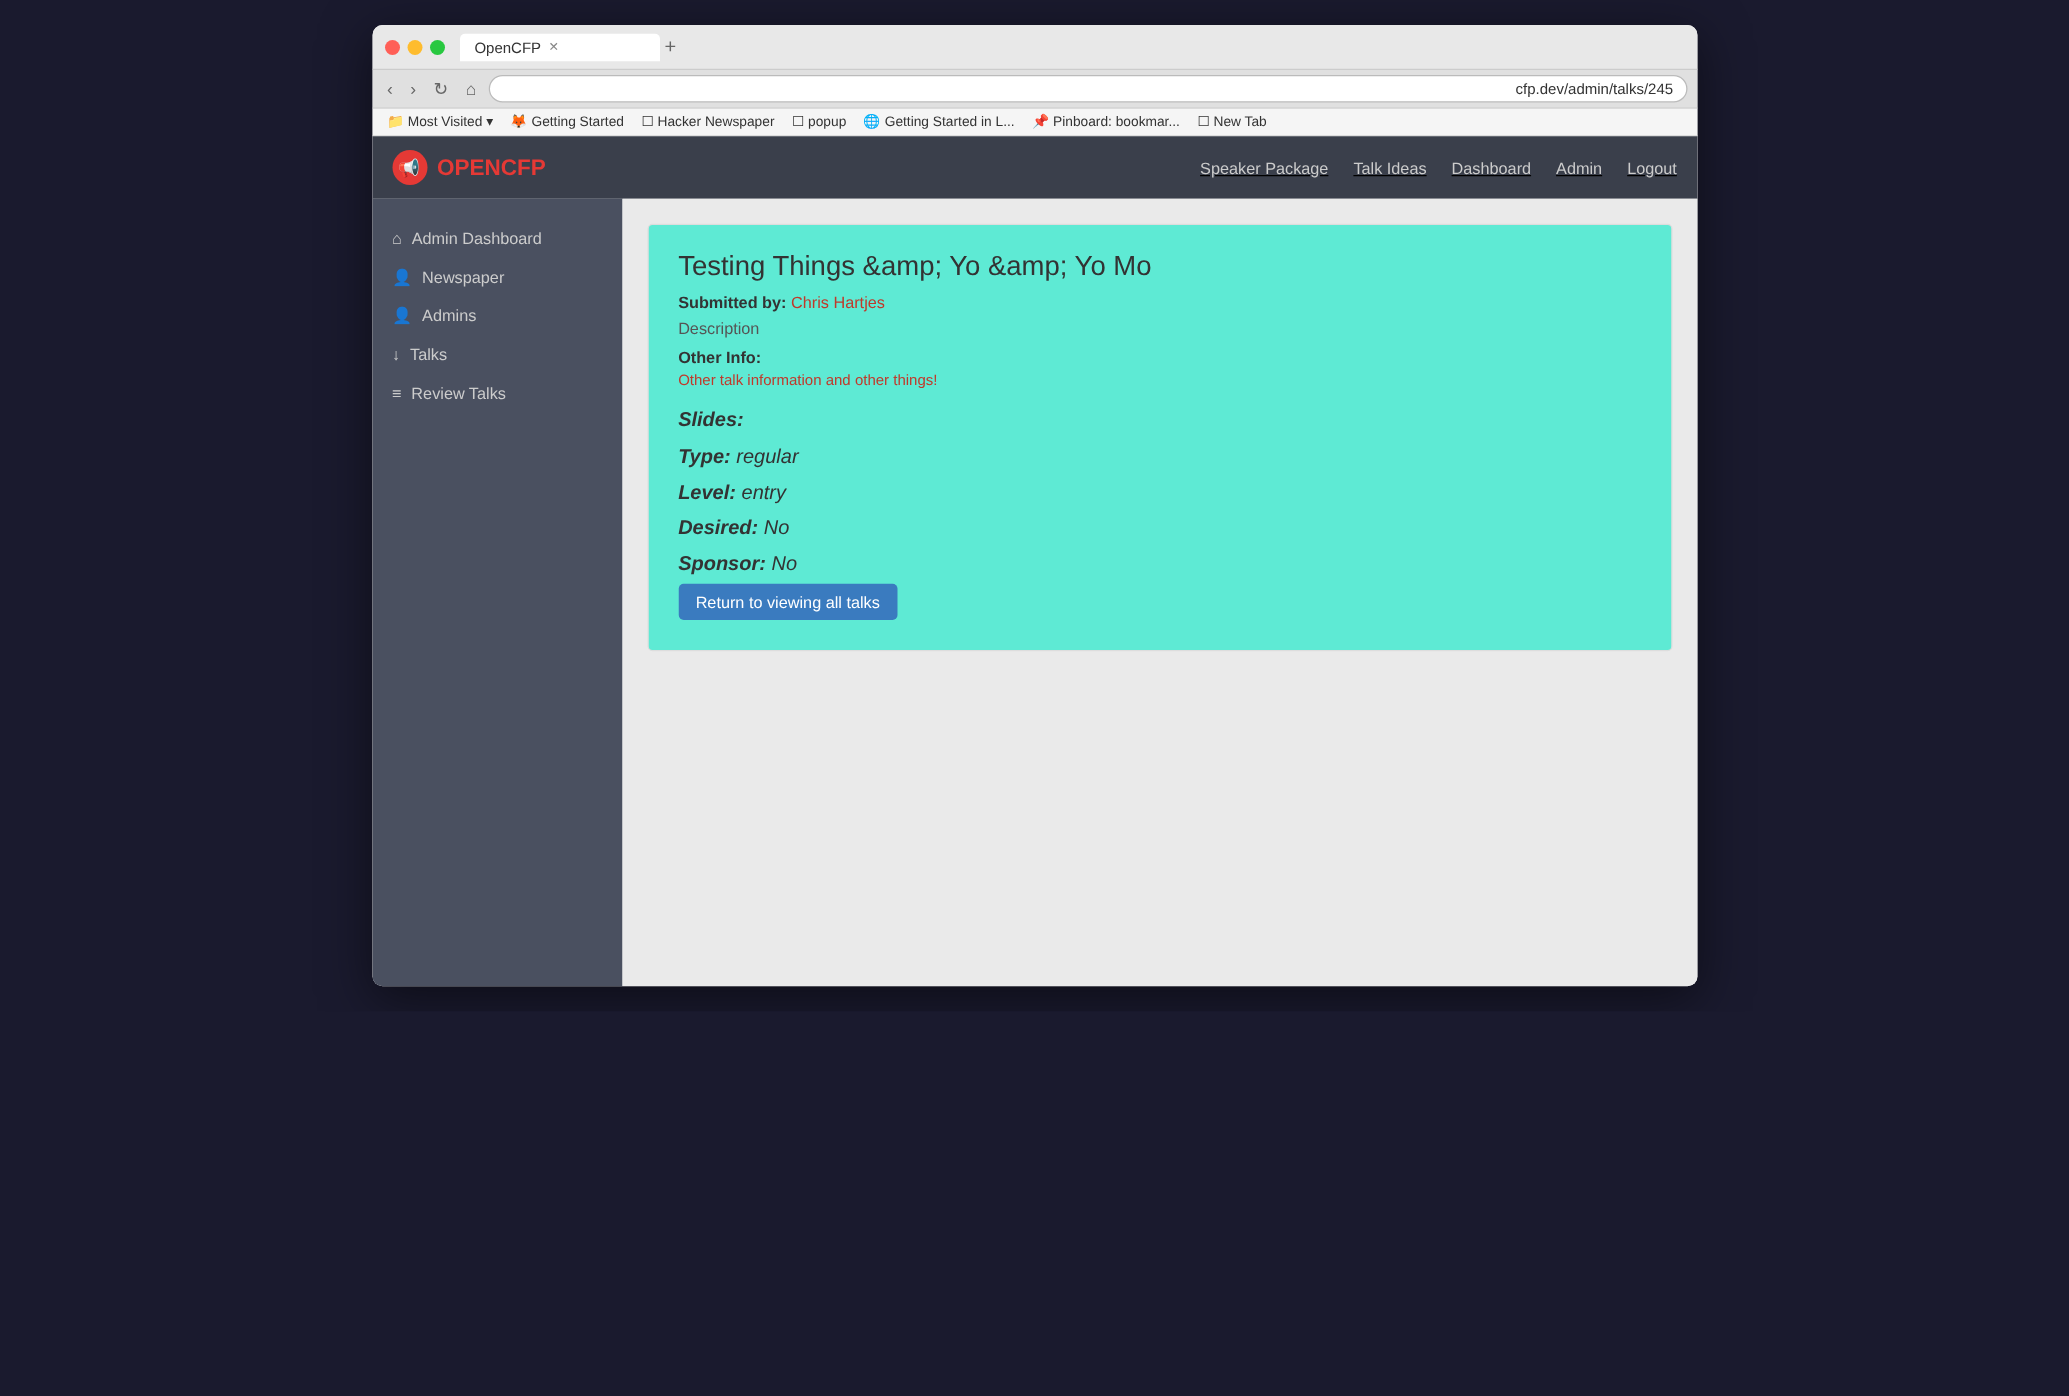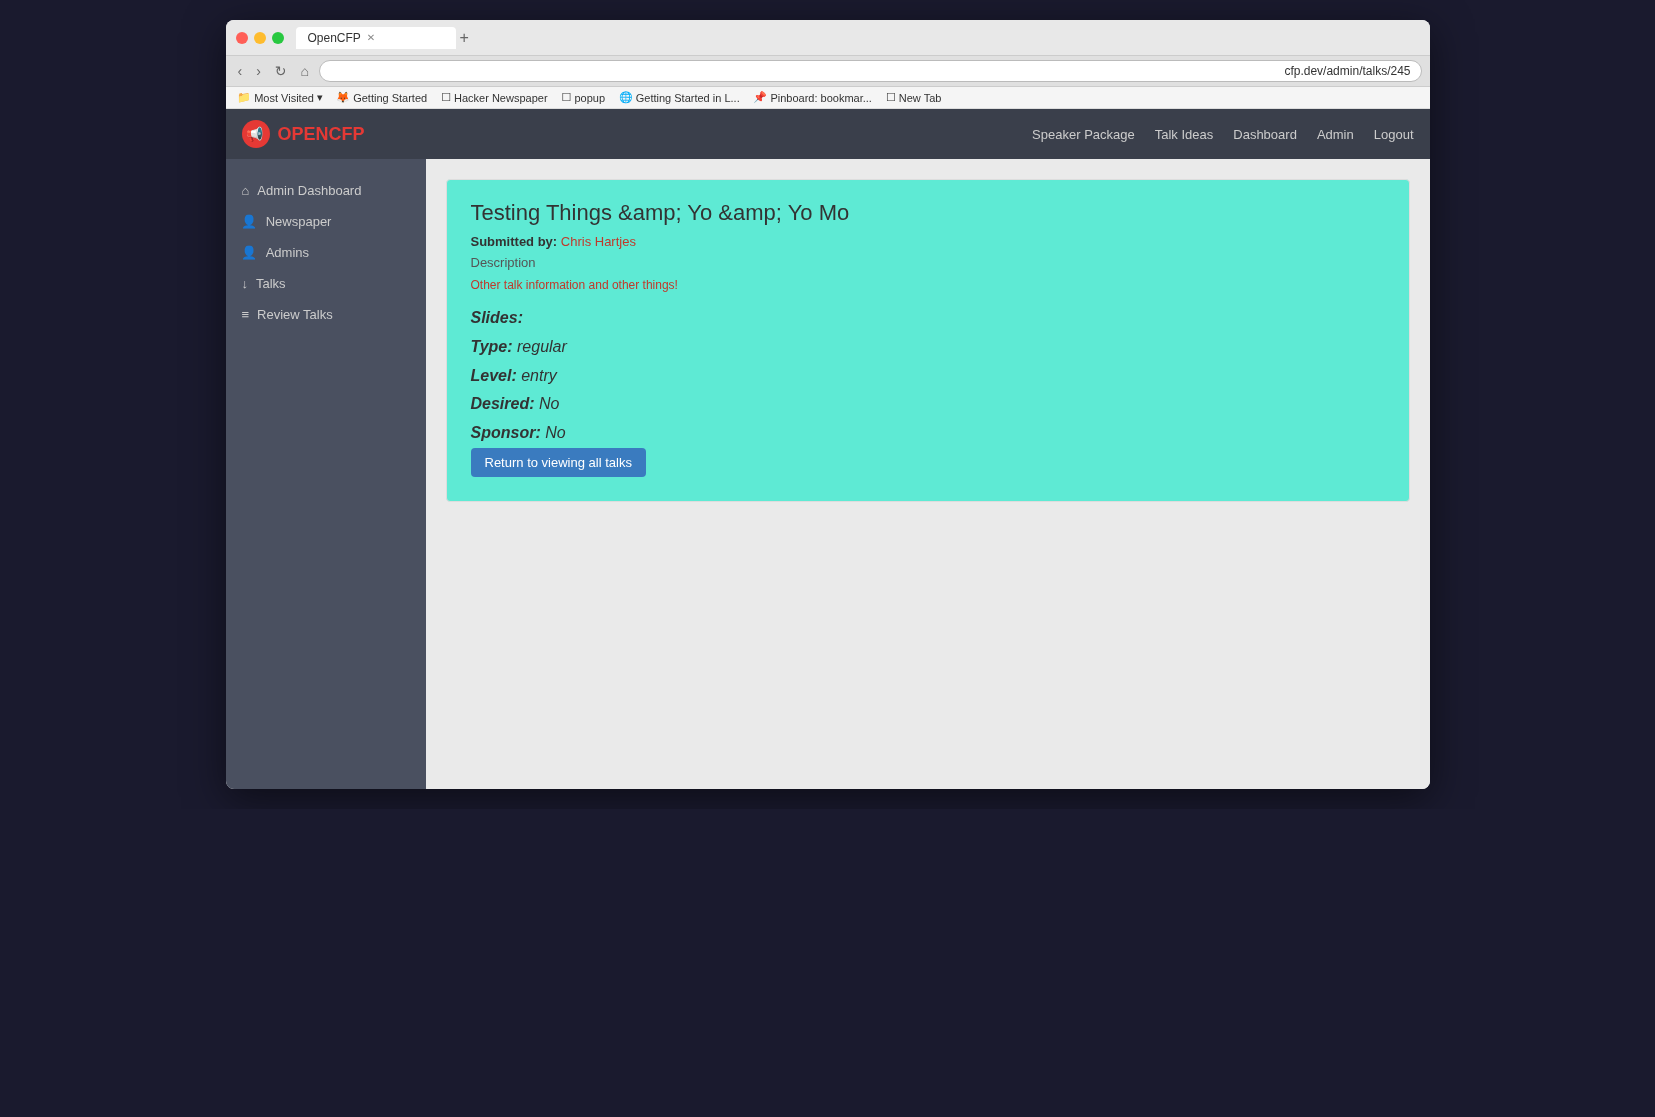--- a/index.html
+++ b/index.html
@@ -1,20 +1,20 @@
 <!DOCTYPE html>
 <html><head>
   <meta charset="utf-8">
   <style>
     * { margin: 0; padding: 0; box-sizing: border-box; }
     body { background: #1a1a2e; font-family: -apple-system, BlinkMacSystemFont, "Segoe UI", Helvetica, Arial, sans-serif; font-size: 14px; }
 
     
     .browser-window {
-      width: 1204px;
+      width: 1060px;
       margin: 20px auto;
       border-radius: 8px;
       overflow: hidden;
       box-shadow: 0 10px 40px rgba(0,0,0,0.5);
       background: #f0f0f0;
     }
     .browser-titlebar {
       background: #e8e8e8;
       height: 36px;
       display: flex;
@@ -132,20 +132,21 @@
     }
     .logo-text {
       font-size: 18px;
       font-weight: bold;
       color: white;
     }
     .logo-text span { color: #e53935; }
     .nav-links {
       display: flex;
       gap: 20px;
+      text-decoration: underline;
     }
     .nav-link {
       color: #ccc;
       text-decoration: none;
       font-size: 13px;
       cursor: pointer;
     }
 
     .main-area {
       display: flex;
@@ -314,20 +315,21 @@
 
           <h1 class="talk-title">Testing Things &amp;amp; Yo &amp;amp; Yo Mo</h1>
 
           <p class="submitted-by">
             <strong>Submitted by:</strong>
             <span class="author-name" style="cursor:pointer;text-align:right;">Chris Hartjes</span>
           </p>
 
           <p class="description-label">Description</p>
 
+          <p class="other-info-label">Other Info:</p>
           <p class="other-info-text">Other talk information and other things!</p>
 
           <div class="meta-section">
             <div>
               <strong>Slides:</strong>
               <span></span>
             </div>
             <div>
               <strong>Type:</strong>
               <span>regular</span>

